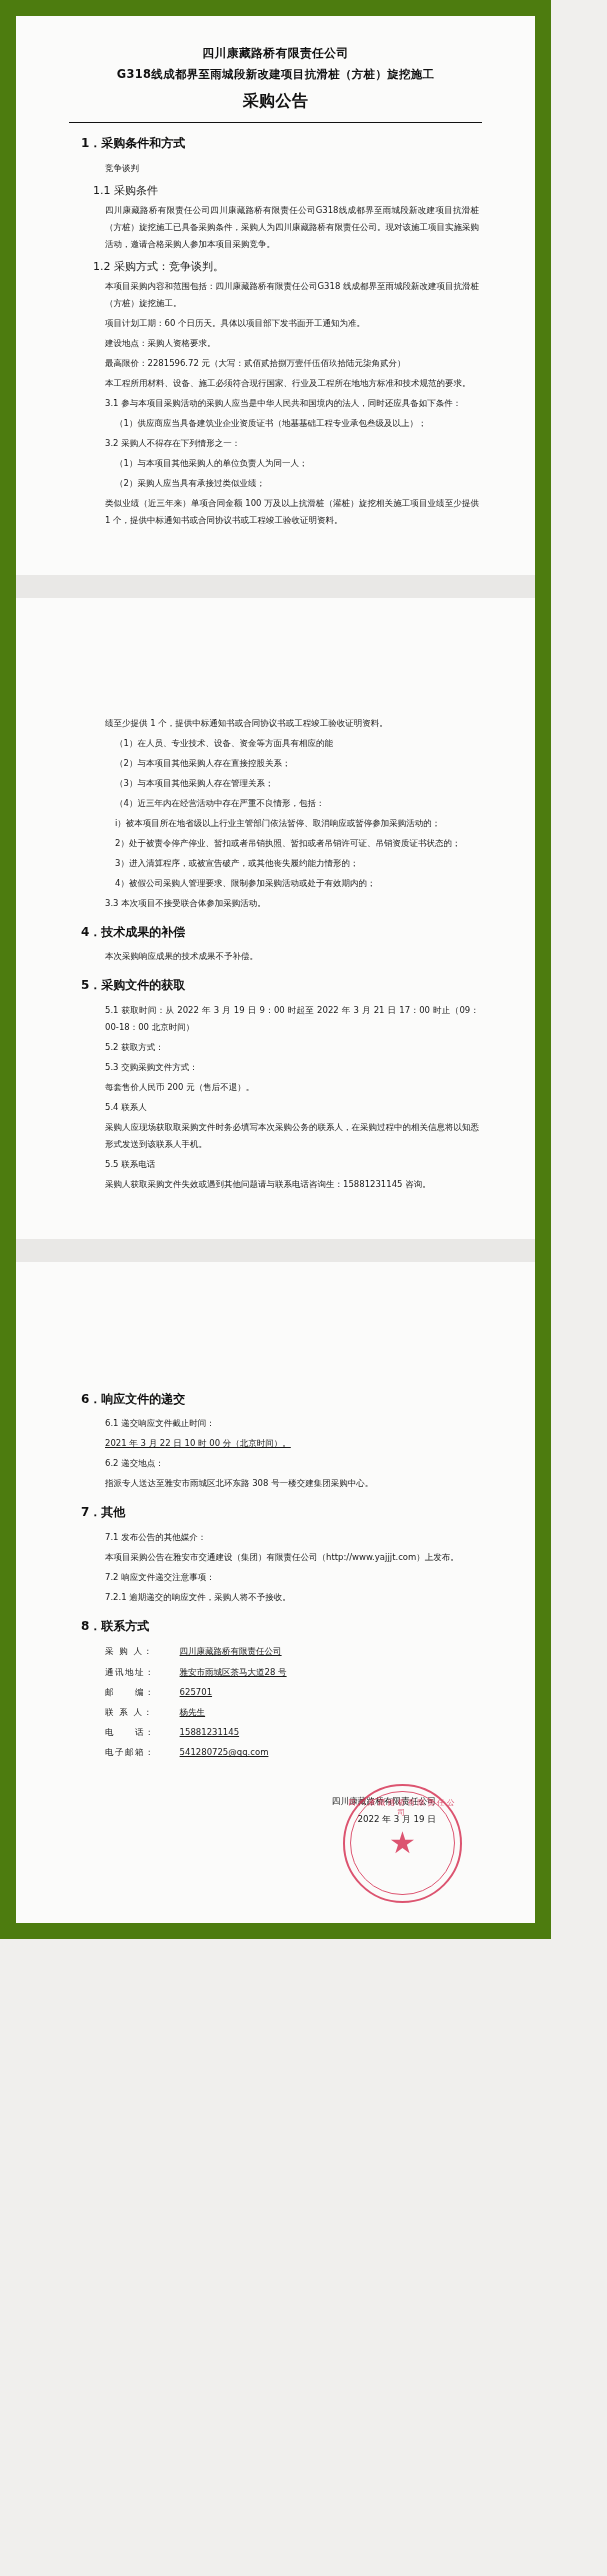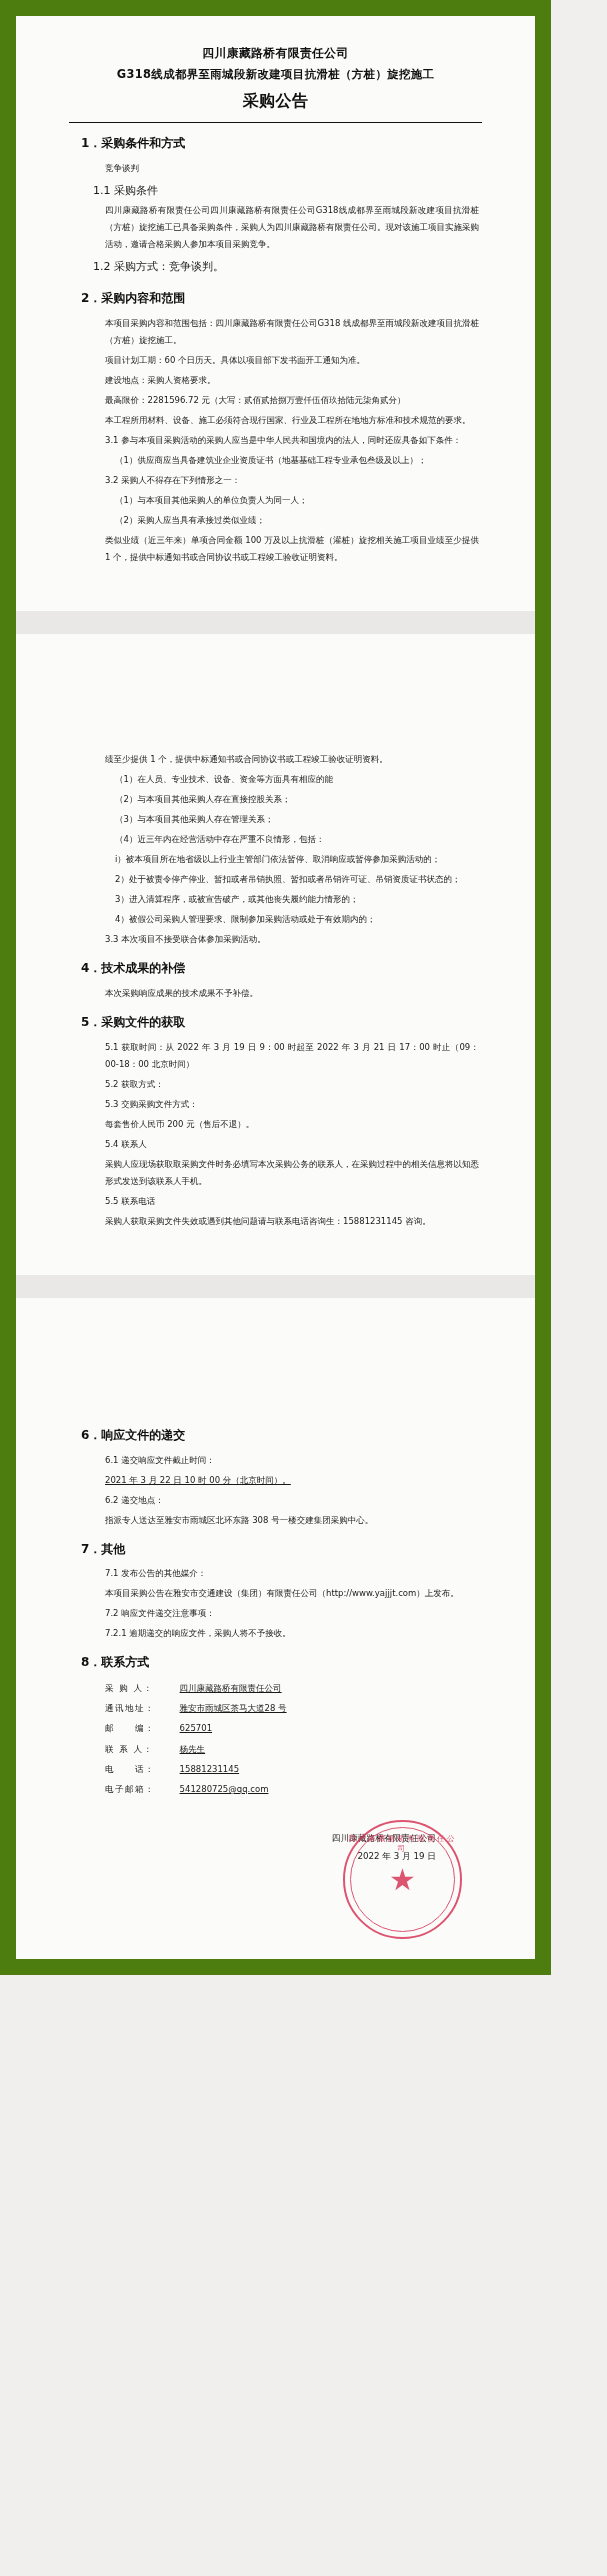--- a/index.html
+++ b/index.html
@@ -160,21 +160,20 @@
         <div class="l3">采购公告</div>
       </div>
       <div class="title-rule"></div>
 
       <h2 class="sec">1．采购条件和方式</h2>
       <div class="para indent2">竞争谈判</div>
       <div class="sub">1.1 采购条件</div>
       <div class="para indent2">四川康藏路桥有限责任公司四川康藏路桥有限责任公司G318线成都界至雨城段新改建项目抗滑桩（方桩）旋挖施工已具备采购条件，采购人为四川康藏路桥有限责任公司。现对该施工项目实施采购活动，邀请合格采购人参加本项目采购竞争。</div>
       <div class="sub">1.2 采购方式：竞争谈判。</div>
 
-      <h2 class="sec">2．采购内容和范围</h2>
       <div class="para indent2">本项目采购内容和范围包括：四川康藏路桥有限责任公司G318 线成都界至雨城段新改建项目抗滑桩（方桩）旋挖施工。</div>
       <div class="para indent2">项目计划工期：60 个日历天。具体以项目部下发书面开工通知为准。</div>
       <div class="para indent2">建设地点：采购人资格要求。</div>
       <div class="para indent2">最高限价：2281596.72 元（大写：贰佰贰拾捌万壹仟伍佰玖拾陆元柒角贰分）</div>
       <div class="para indent2">本工程所用材料、设备、施工必须符合现行国家、行业及工程所在地地方标准和技术规范的要求。</div>
 
       <div class="para indent2">3.1 参与本项目采购活动的采购人应当是中华人民共和国境内的法人，同时还应具备如下条件：</div>
       <div class="para indent3">（1）供应商应当具备建筑业企业资质证书（地基基础工程专业承包叁级及以上）；</div>
       <div class="para indent2">3.2 采购人不得存在下列情形之一：</div>
       <div class="para indent3">（1）与本项目其他采购人的单位负责人为同一人；</div>

